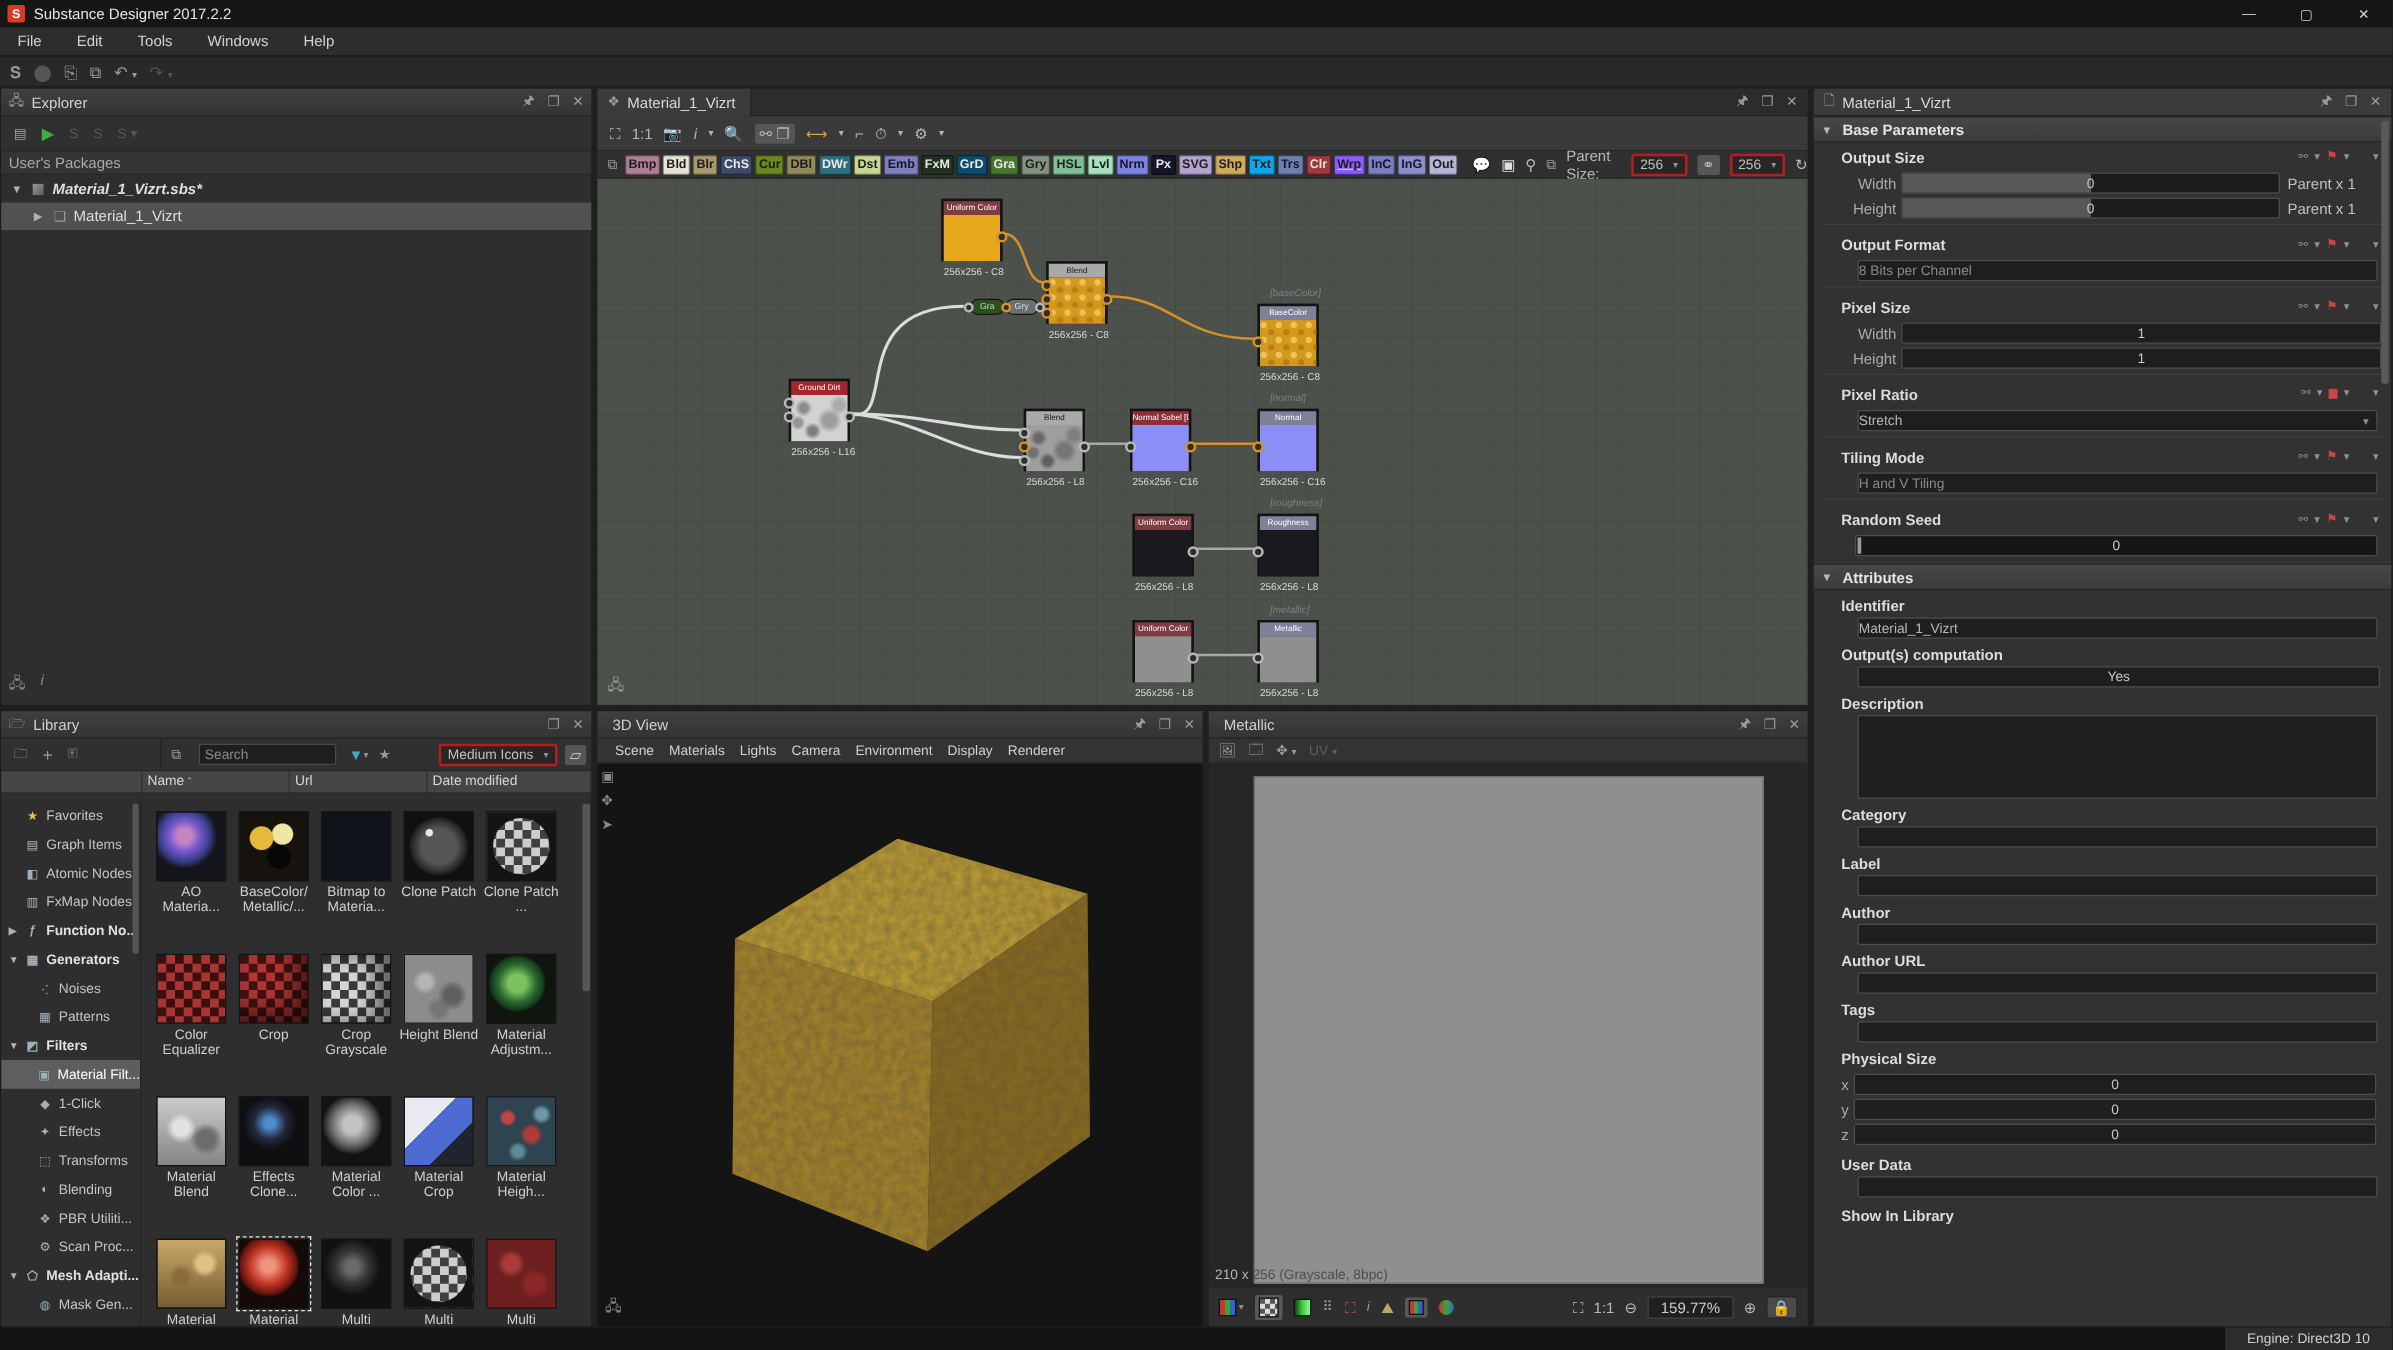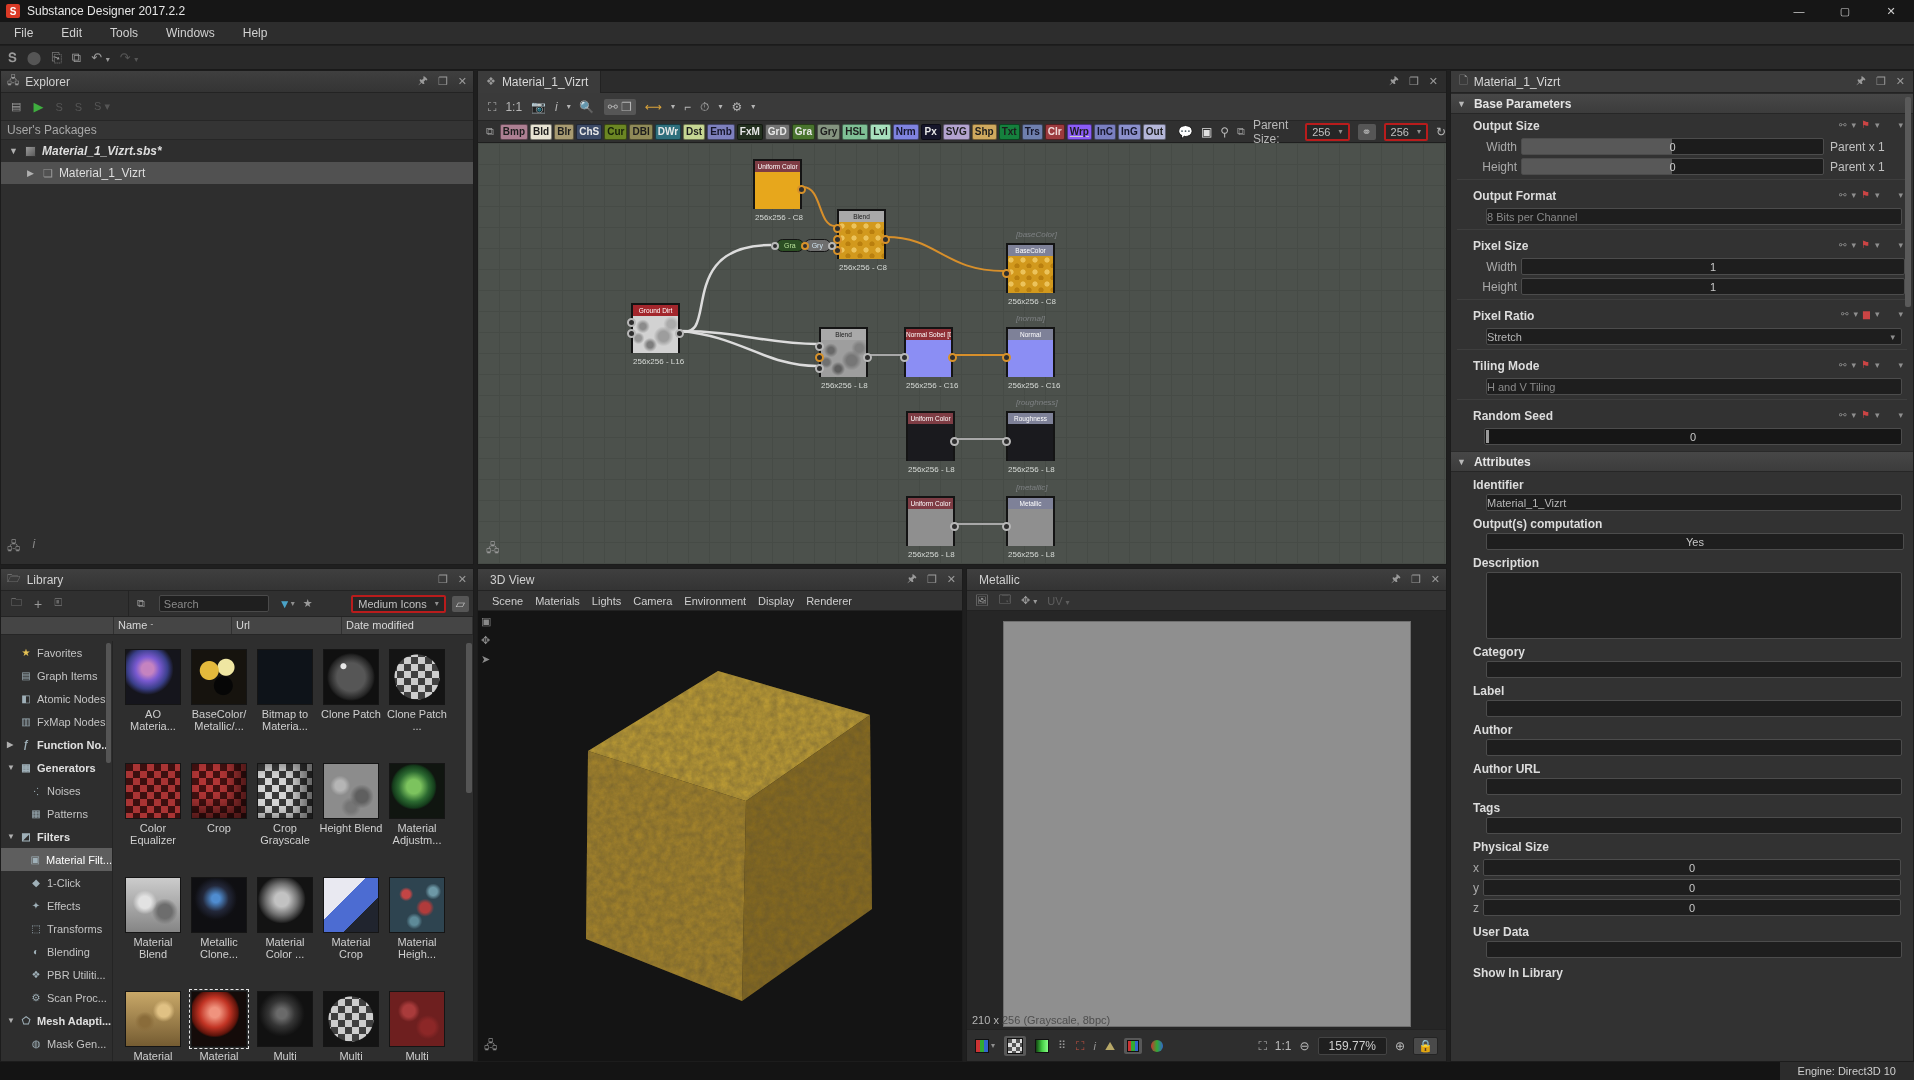--- a/index.html
+++ b/index.html
@@ -335,21 +335,21 @@
         </span>
 
         <span class="nbtn" style="background: rgb(125, 128, 189);">
           <span style="color: rgb(21, 21, 42);">Emb</span>
         </span>
 
         <span class="nbtn" style="background: rgb(35, 48, 31);">
           <span style="color: rgb(232, 232, 232);">FxM</span>
         </span>
 
-        <span class="nbtn" style="background: #737373;">
+        <span class="nbtn" style="background: #0c4a6e;">
           <span style="color: rgb(232, 232, 232);">GrD</span>
         </span>
 
         <span class="nbtn" style="background: rgb(73, 116, 46);">
           <span style="color: rgb(232, 232, 232);">Gra</span>
         </span>
 
         <span class="nbtn" style="background: rgb(132, 147, 127);">
           <span style="color: rgb(29, 29, 29);">Gry</span>
         </span>
@@ -371,21 +371,21 @@
         </span>
 
         <span class="nbtn" style="background: rgb(179, 163, 207);">
           <span style="color: rgb(29, 29, 29);">SVG</span>
         </span>
 
         <span class="nbtn" style="background: rgb(207, 169, 94);">
           <span style="color: rgb(29, 29, 29);">Shp</span>
         </span>
 
-        <span class="nbtn" style="background: #15803d;">
+        <span class="nbtn" style="background: #0ea5e9;">
           <span style="color: rgb(29, 29, 29);">Txt</span>
         </span>
 
         <span class="nbtn" style="background: rgb(111, 127, 174);">
           <span style="color: rgb(21, 21, 42);">Trs</span>
         </span>
 
         <span class="nbtn" style="background: rgb(156, 58, 62);">
           <span style="color: rgb(240, 218, 218);">Clr</span>
         </span>
@@ -747,21 +747,21 @@
           <div class="lbl">Material Adjustm...</div>
         </div>
       
         <div class="cell">
           <div class="thumb" data-thumb="mblend"></div>
           <div class="lbl">Material Blend</div>
         </div>
       
         <div class="cell">
           <div class="thumb" data-thumb="mclone"></div>
-          <div class="lbl">Metallic Clone...</div>
+          <div class="lbl">Effects Clone...</div>
         </div>
       
         <div class="cell">
           <div class="thumb" data-thumb="mcolor"></div>
           <div class="lbl">Material Color ...</div>
         </div>
       
         <div class="cell">
           <div class="thumb" data-thumb="mcrop"></div>
           <div class="lbl">Material Crop</div>

